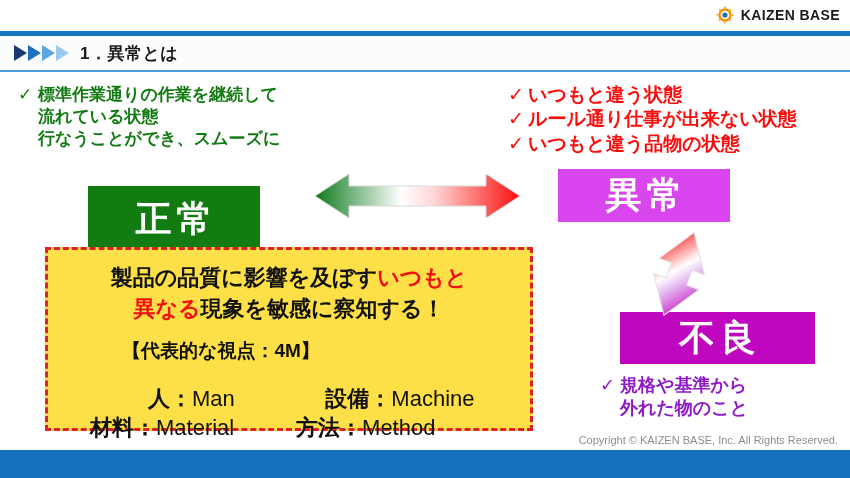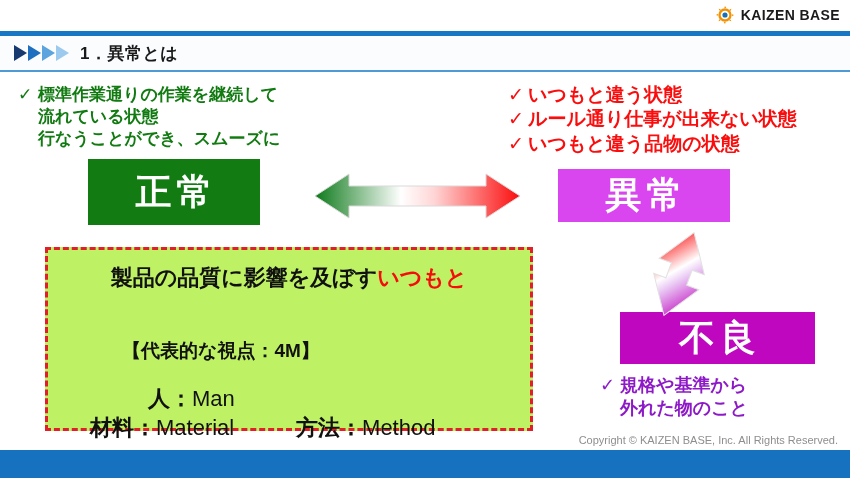--- a/index.html
+++ b/index.html
@@ -125,21 +125,21 @@
     display: flex;
     align-items: center;
     justify-content: center;
     color: #ffffff;
     font-weight: bold;
     letter-spacing: 5px;
     text-indent: 5px;
   }
   #box-normal {
     left: 88px;
-    top: 159px;
+    top: 186px;
     width: 172px;
     height: 66px;
     background: #127c12;
     font-size: 36px;
   }
   #box-abnormal {
     left: 558px;
     top: 169px;
     width: 172px;
     height: 53px;
@@ -171,21 +171,21 @@
     height: 92px;
   }
 
   
   #callout {
     position: absolute;
     left: 45px;
     top: 247px;
     width: 488px;
     height: 184px;
-    background: #bef264;
+    background: #fde047;
     border: 3px dashed #e01f26;
     box-sizing: border-box;
   }
   .callout-head {
     position: absolute;
     left: 0;
     top: 12px;
     width: 100%;
     text-align: center;
     font-size: 22px;
@@ -384,28 +384,34 @@
         <polygon points="49,2 73,38 60,38 60,54 73,54 49,90 25,54 38,54 38,38 25,38" fill="url(#gv)" stroke="#e2e2e2" stroke-width="1"></polygon>
       </g>
     </svg>
   </span>
 
   <div id="callout">
     <div class="callout-head">
       <div>
         <span>製品の品質に影響を及ぼす</span><span class="hl">いつもと</span>
       </div>
+      <div>
+        <span class="hl">異なる</span><span>現象を敏感に察知する！</span>
+      </div>
     </div>
 
     <div class="callout-4m-title">【代表的な視点：4M】</div>
 
     <div class="m-grid">
       <div class="m-row row1">
         <div class="m-cell">
           <span class="jp">人：</span><span>Man</span>
+        </div>
+        <div class="m-cell right-col">
+          <span class="jp">設備：</span><span>Machine</span>
         </div>
       </div>
       <div class="m-row row2">
         <div class="m-cell">
           <span class="jp">材料：</span><span>Material</span>
         </div>
         <div class="m-cell right-col">
           <span class="jp">方法：</span><span>Method</span>
         </div>
       </div>

